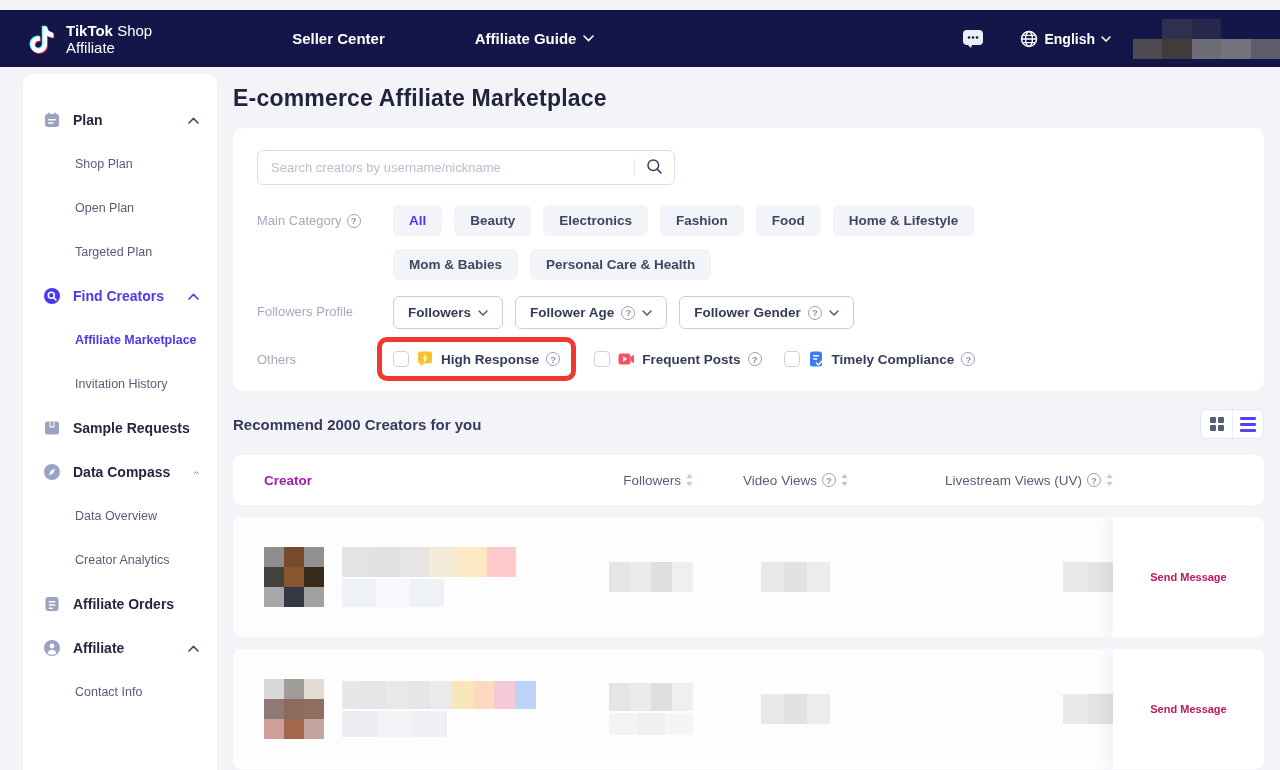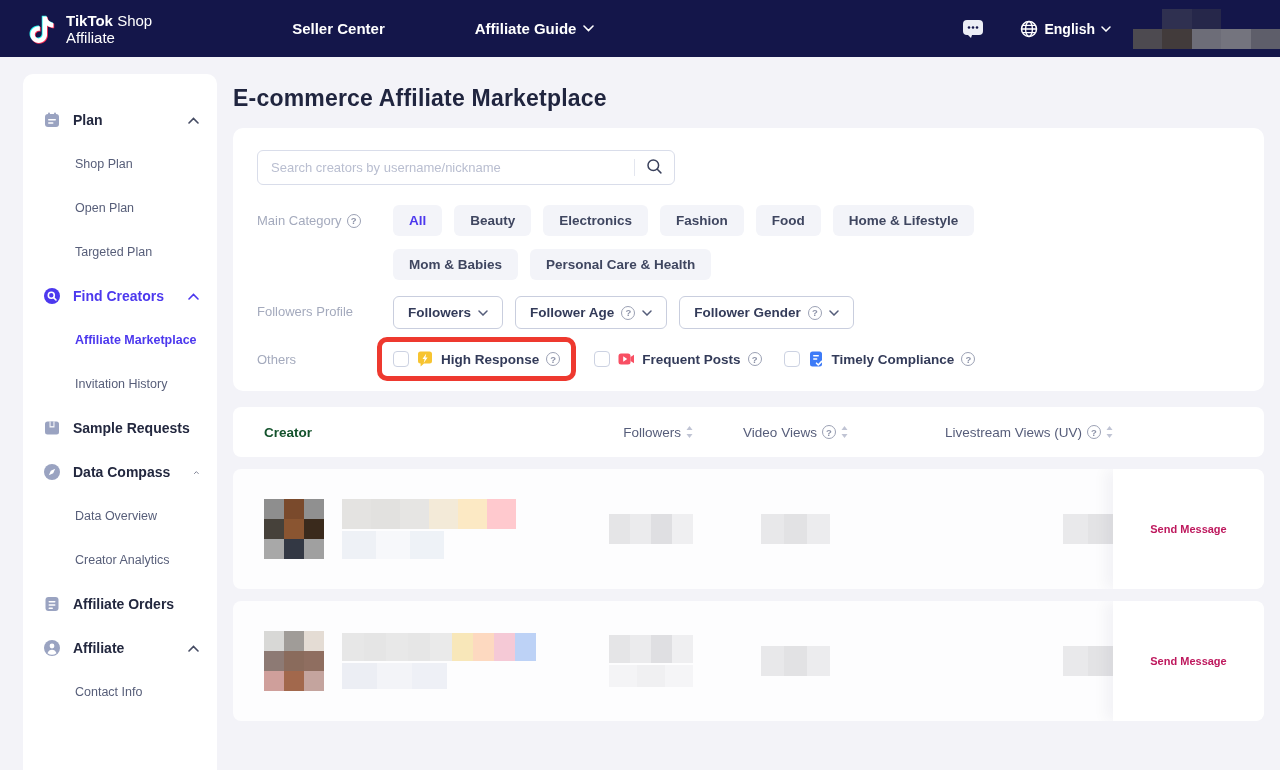--- a/index.html
+++ b/index.html
@@ -1,21 +1,21 @@
 <!DOCTYPE html>
 <html><head>
 <meta charset="utf-8">
 <style>
   * { margin:0; padding:0; box-sizing:border-box; }
   html,body { width:1280px; height:770px; overflow:hidden; }
   body { font-family:"Liberation Sans", sans-serif; background:#f3f3f8; color:#23283f; }
   #app { position:relative; width:1280px; height:770px; }
 
   
-  .navbar { position:absolute; top:0; left:0; width:1280px; height:57px; background:#14164a;
+  .navbar { position:absolute; top:10px; left:0; width:1280px; height:57px; background:#14164a;
             display:flex; align-items:center; color:#fff; }
   .brand { display:flex; align-items:center; margin-left:28px; gap:8px; }
   .brand-logo { width:30px; height:34px; }
   .brand-text { font-size:15px; line-height:17px; color:#fff; }
   .brand-text b { font-weight:700; }
   .nav-link { font-size:15px; font-weight:700; color:#fff; cursor:pointer; display:flex; align-items:center; gap:7px; }
   .nav-link.sc { margin-left:140px; }
   .nav-link.ag { margin-left:90px; }
   .nav-right { margin-left:auto; display:flex; align-items:center; }
   .chat-btn { margin-right:36px; cursor:pointer; display:flex; }
@@ -84,21 +84,21 @@
 
   .cols { display:flex; align-items:center; }
   .c-creator { flex:1; }
   .c-fol { width:140px; flex:0 0 140px; display:flex; justify-content:flex-end; }
   .c-vid { width:205px; flex:0 0 205px; display:flex; justify-content:center; }
   .c-live { width:215px; flex:0 0 215px; display:flex; justify-content:flex-end; }
   .c-act { width:151px; flex:0 0 151px; }
 
   .table-head { margin-top:16px; background:#fff; border-radius:8px; height:50px; padding-left:31px; }
   .th-txt { font-size:13.5px; color:#565d7a; display:flex; align-items:center; gap:5px; white-space:nowrap; }
-  .th-txt.first { color:#14532d; font-weight:600; }
+  .th-txt.first { color:#a21caf; font-weight:600; }
 
   .row-card { margin-top:12px; background:#fdfdfe; border-radius:8px; height:120px; padding-left:31px; overflow:hidden; }
   .row-card .c-act { height:120px; background:#fff; box-shadow:-8px 0 14px rgba(22,24,60,.045);
                      display:flex; align-items:center; justify-content:center; border-radius:0 8px 8px 0; }
   .send-msg { color:#be185d; font-size:11px; font-weight:700; cursor:pointer; }
 
   .avz { display:grid; grid-template-columns:repeat(3,20px); grid-auto-rows:20px; flex:0 0 60px; }
   .nameblk { margin-left:18px; display:flex; flex-direction:column; gap:2px; }
   .mz { display:flex; }
   .mz i { display:block; height:100%; }
@@ -383,20 +383,40 @@
               <rect x="6" y="5" width="6" height="1.6" rx=".8" fill="#fff"></rect>
               <rect x="6" y="8.2" width="4.4" height="1.6" rx=".8" fill="#fff"></rect>
               <path d="M9.5 13.2l1.8 1.8 3.4-3.6" stroke="#fff" stroke-width="1.6" fill="none" stroke-linecap="round" stroke-linejoin="round"></path>
             </svg>
           <span class="lbl">Timely Compliance</span>
           <span class="help">?</span>
         </div>
       </div>
     </div>
 
+    <div class="rec-row">
+      <span class="rec-text">Recommend 2000 Creators for you</span>
+      <div class="view-toggle">
+        <button class="vt-btn">
+          <span class="grid-ico">
+              <i></i>
+              <i></i>
+              <i></i>
+              <i></i>
+            </span>
+        </button>
+        <button class="vt-btn">
+          <span class="list-ico">
+              <i></i>
+              <i></i>
+              <i></i>
+            </span>
+        </button>
+      </div>
+    </div>
 
     <div class="table-head cols">
       <div class="c-creator">
           <span class="th-txt first">Creator</span>
         </div>
       <div class="c-fol">
         <span class="th-txt">
           <span>Followers</span>
           <svg width="7" height="12" viewBox="0 0 7 12">
               <path d="M3.5 0L6.5 4H.5z" fill="#c0c4d4"></path>

